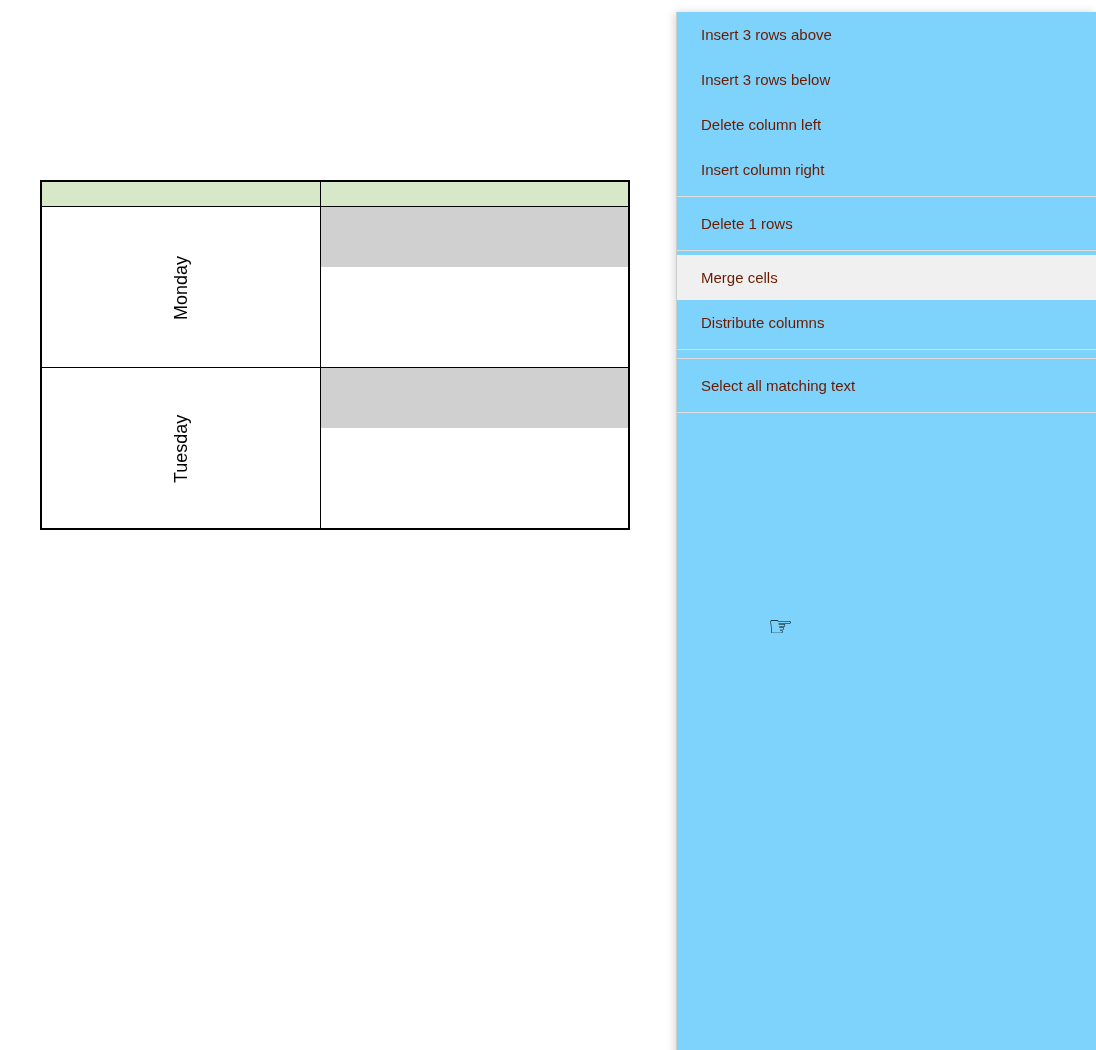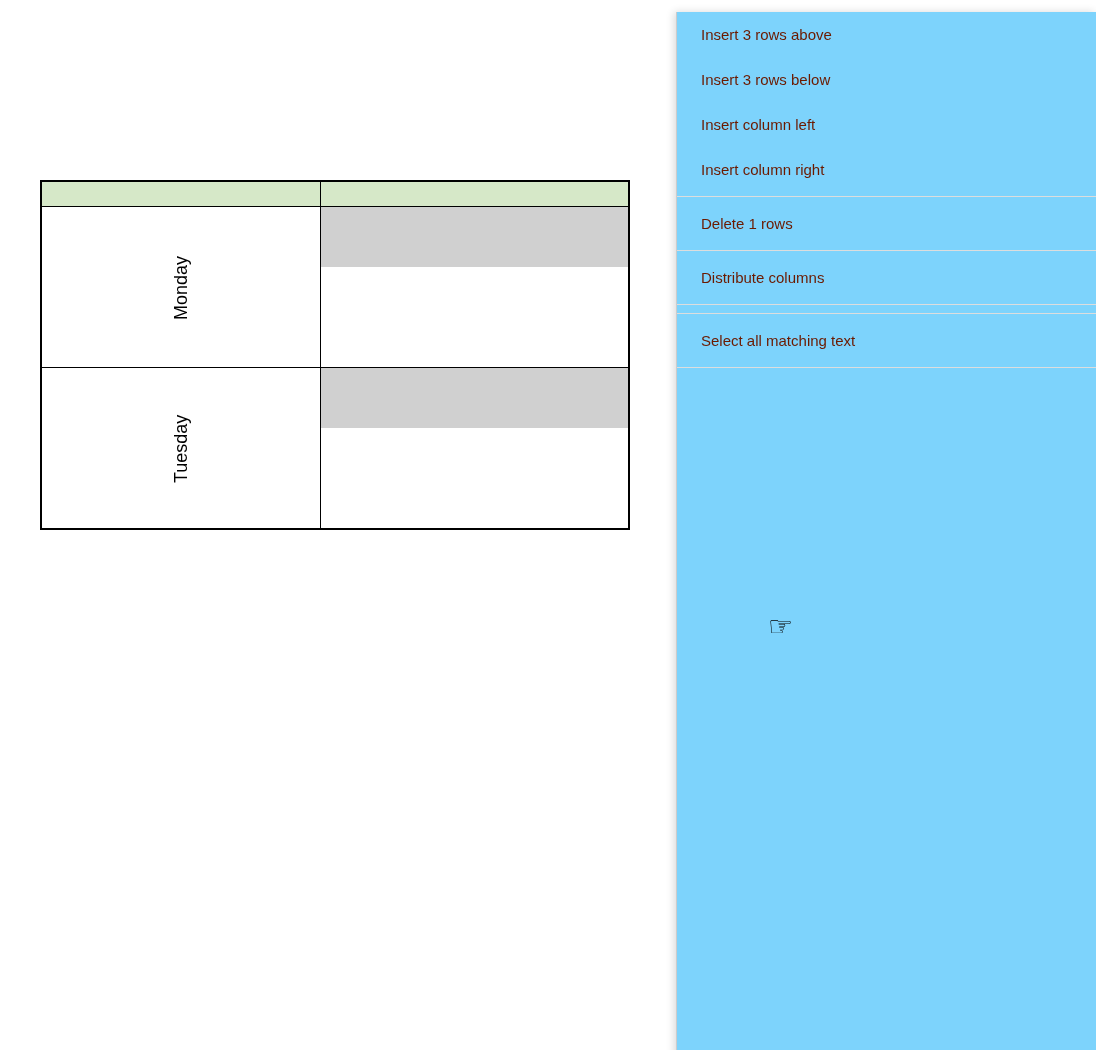--- a/index.html
+++ b/index.html
@@ -185,25 +185,26 @@
           </td>
         </tr>
       </tbody>
     </table>
   </div>
 </div>
 
 <div class="context-menu">
     <div class="menu-item">Insert 3 rows above</div>
     <div class="menu-item">Insert 3 rows below</div>
-    <div class="menu-item">Insert column left</div>
+    <div class="menu-item">Delete column left</div>
     <div class="menu-item">Insert column right</div>
     <hr class="menu-divider">
     <div class="menu-item">Delete 1 rows</div>
     <hr class="menu-divider">
+    <div class="menu-item hovered">Merge cells</div>
     <div class="menu-item">Distribute columns</div>
     <hr class="menu-divider">
     <hr class="menu-divider">
     <div class="menu-item">Select all matching text</div>
     <hr class="menu-divider">
   </div>
 
 <div class="cursor-icon">☞</div>
 
 </body></html>

